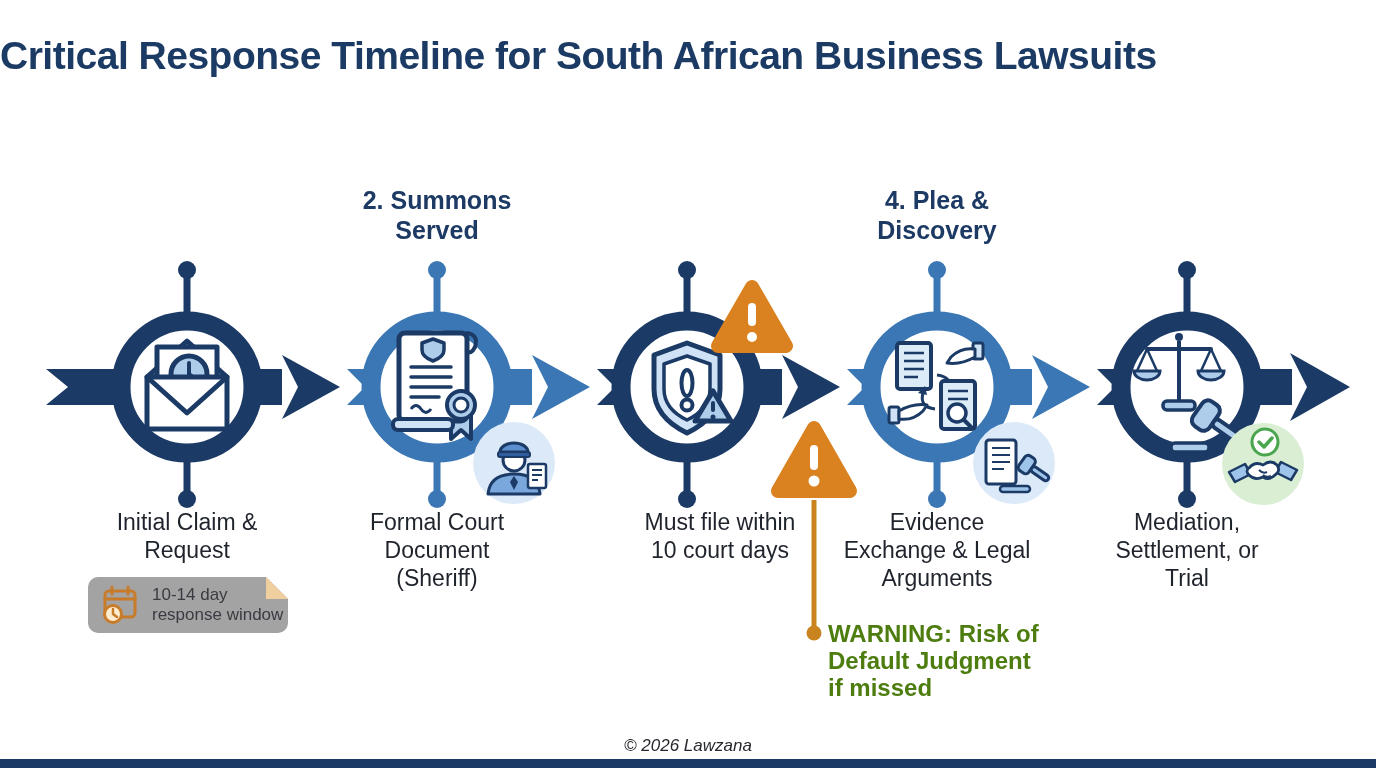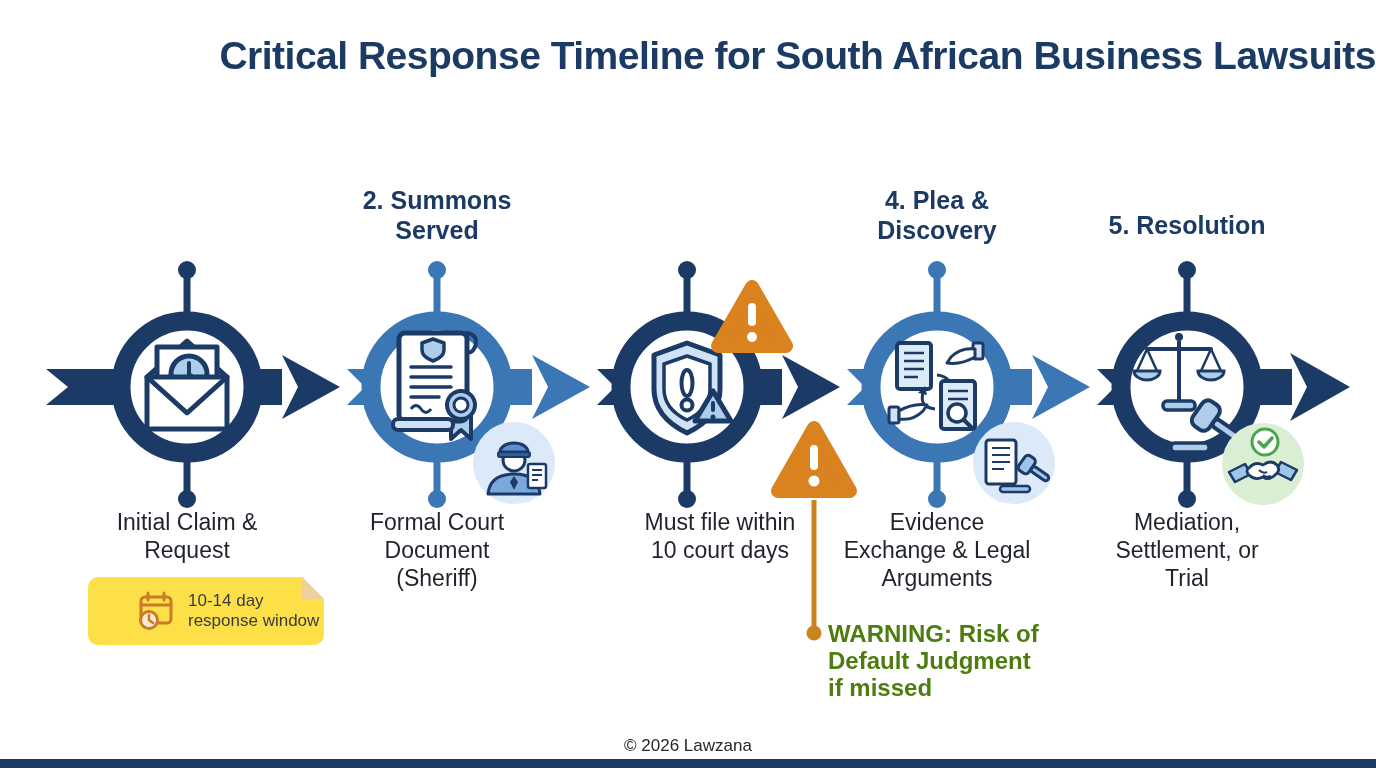--- a/index.html
+++ b/index.html
@@ -2,53 +2,53 @@
 <html><head>
 <meta charset="utf-8">
 <style>
   html,body { margin:0; padding:0; background:#ffffff; }
   .canvas {
     position:relative; width:1376px; height:768px; background:#ffffff;
     font-family:"Liberation Sans", sans-serif; overflow:hidden;
   }
   .title {
     position:absolute; top:34px; left:0; width:100%; margin:0;
-    text-align:right; font-size:39px; font-weight:700; color:#1b3a64;
+    text-align:left; font-size:39px; font-weight:700; color:#1b3a64;
     letter-spacing:-0.5px;
   }
   .timeline-svg { position:absolute; left:0; top:0; }
   .stage-title {
     position:absolute; width:240px; text-align:center;
     font-size:25px; font-weight:700; color:#1c3a64;
     line-height:30px; white-space:pre-line;
   }
   .stage-caption {
     position:absolute; width:250px; text-align:center;
     font-size:23px; font-weight:500; color:#1f232c;
     line-height:28px; white-space:pre-line;
   }
   .badge {
-    position:absolute; left:88px; top:577px; width:200px; height:68px;
-    background:#fde047; border-radius:10px;
-    display:flex; align-items:center;padding-left:36px;
+    position:absolute; left:88px; top:577px; width:200px; height:56px;
+    background:#a3a3a3; border-radius:10px;
+    display:flex; align-items:center;
   }
   .badge-icon { margin-left:12px; flex:0 0 auto; }
   .badge-text {
     font-size:17px; font-weight:500; color:#3a3b42; line-height:20px;
     white-space:pre-line; margin-left:10px;
   }
   .fold { position:absolute; top:0; right:0; }
   .warning {
     position:absolute; left:828px; top:620px; width:250px;
     font-size:24px; font-weight:700; color:#4d7c0f;
     line-height:27px; white-space:pre-line;
   }
   .footer {
     position:absolute; top:736px; left:0; width:100%;
-    text-align:center; font-size:17px; color:#26282d;
+    text-align:center; font-size:17px; color:#26282d;font-style:italic;
   }
   .bottom-bar {
     position:absolute; bottom:0; left:0; width:100%; height:9px;
     background:#1b3a66;
   }
 </style>
 </head>
 <body>
 
 <div class="canvas">
@@ -226,21 +226,20 @@
 
       <rect x="811.5" y="500" width="5" height="128" fill="#c9831f"></rect>
       <circle cx="814" cy="633" r="7.5" fill="#c9831f"></circle>
     </g>
   </svg>
 
   <div class="stage-title" style="left:317px; top:185px;">2. Summons
 Served</div>
   <div class="stage-title" style="left:817px; top:185px;">4. Plea &amp;
 Discovery</div>
-  <div class="stage-title" style="left:1067px; top:210px;">5. Resolution</div>
 
   <div class="stage-caption" style="left:312px; top:508px;">Formal Court
 Document
 (Sheriff)</div>
   <div class="stage-caption" style="left:62px; top:508px;">Initial Claim &amp;
 Request</div>
   <div class="stage-caption" style="left:595px; top:508px;">Must file within
 10 court days</div>
   <div class="stage-caption" style="left:1062px; top:508px;">Mediation,
 Settlement, or

